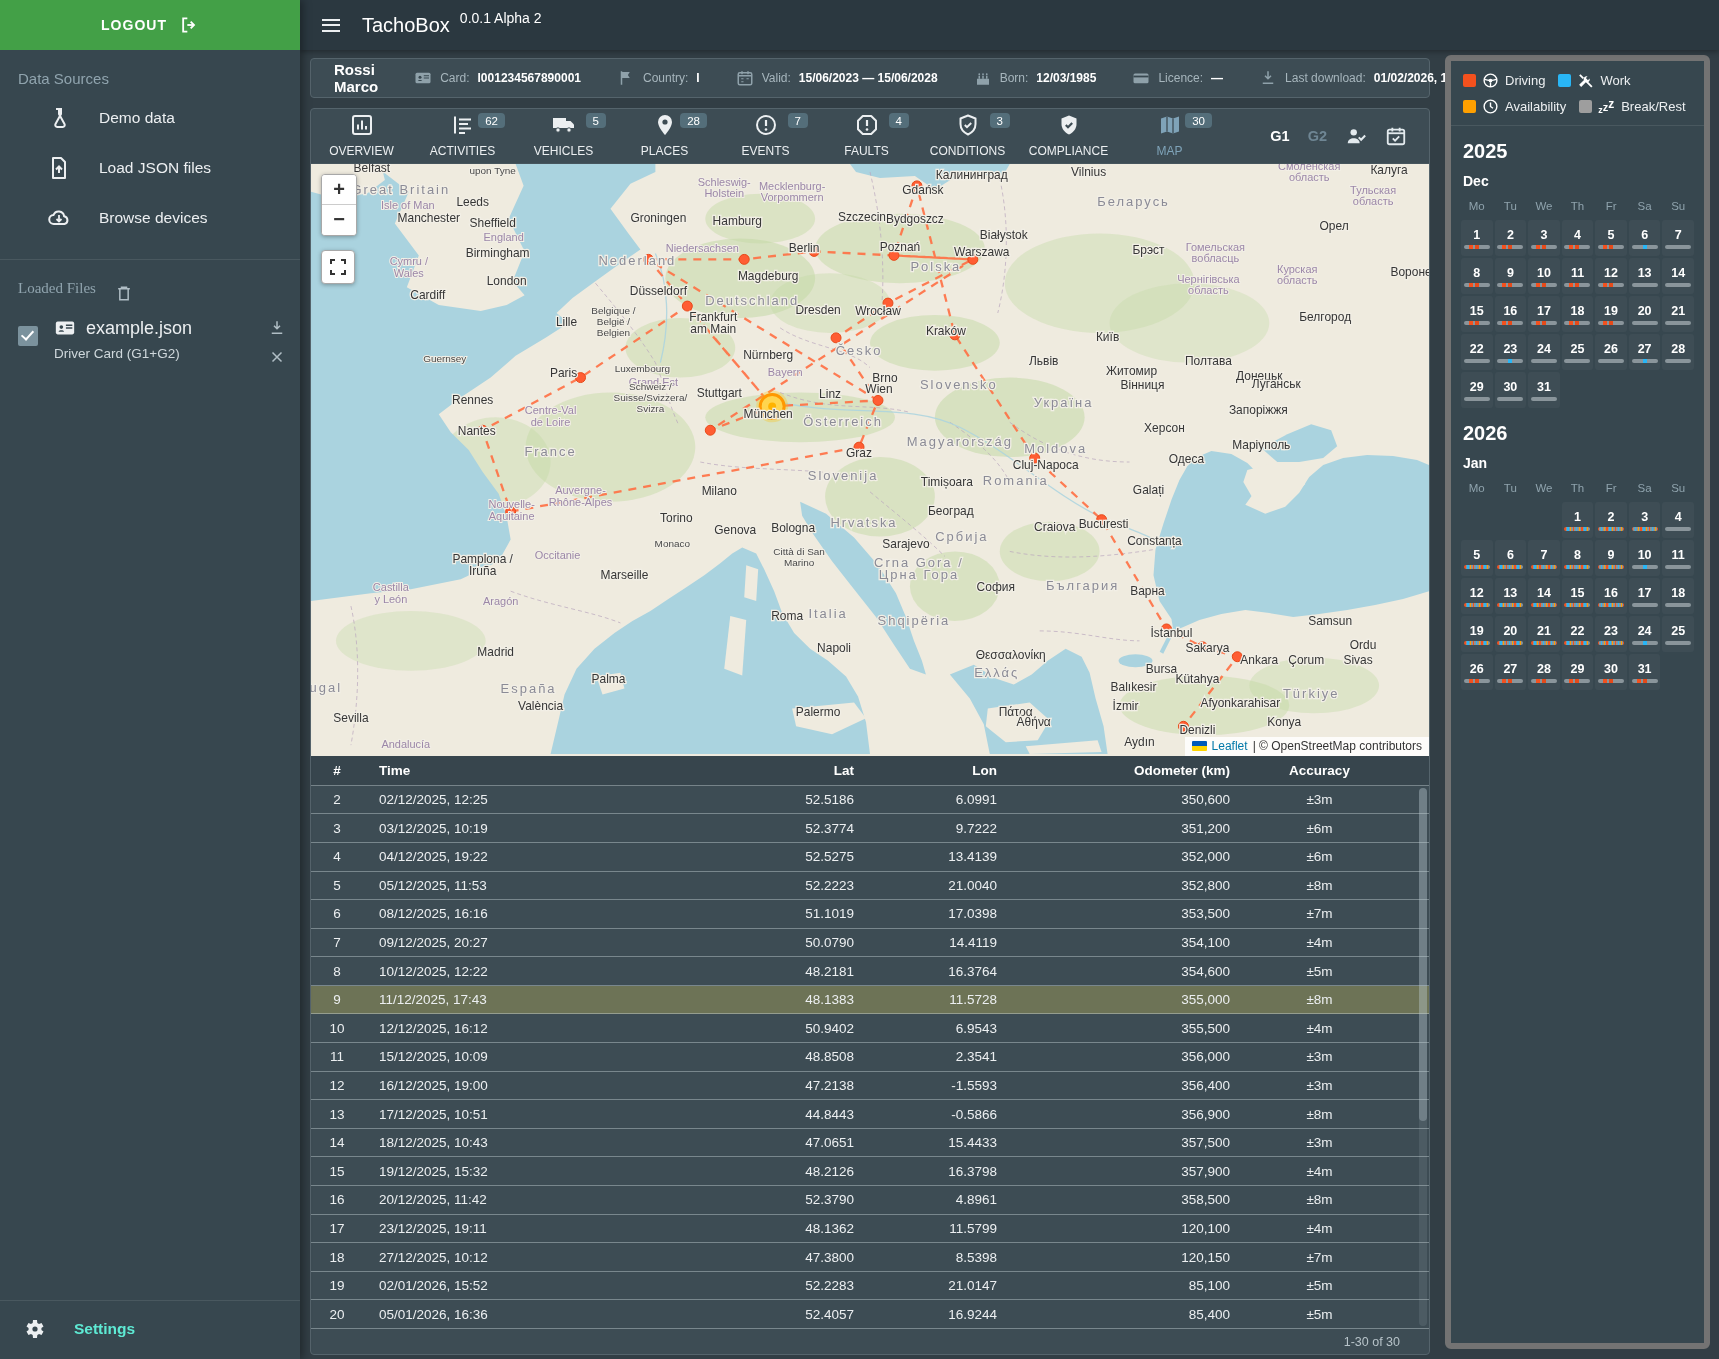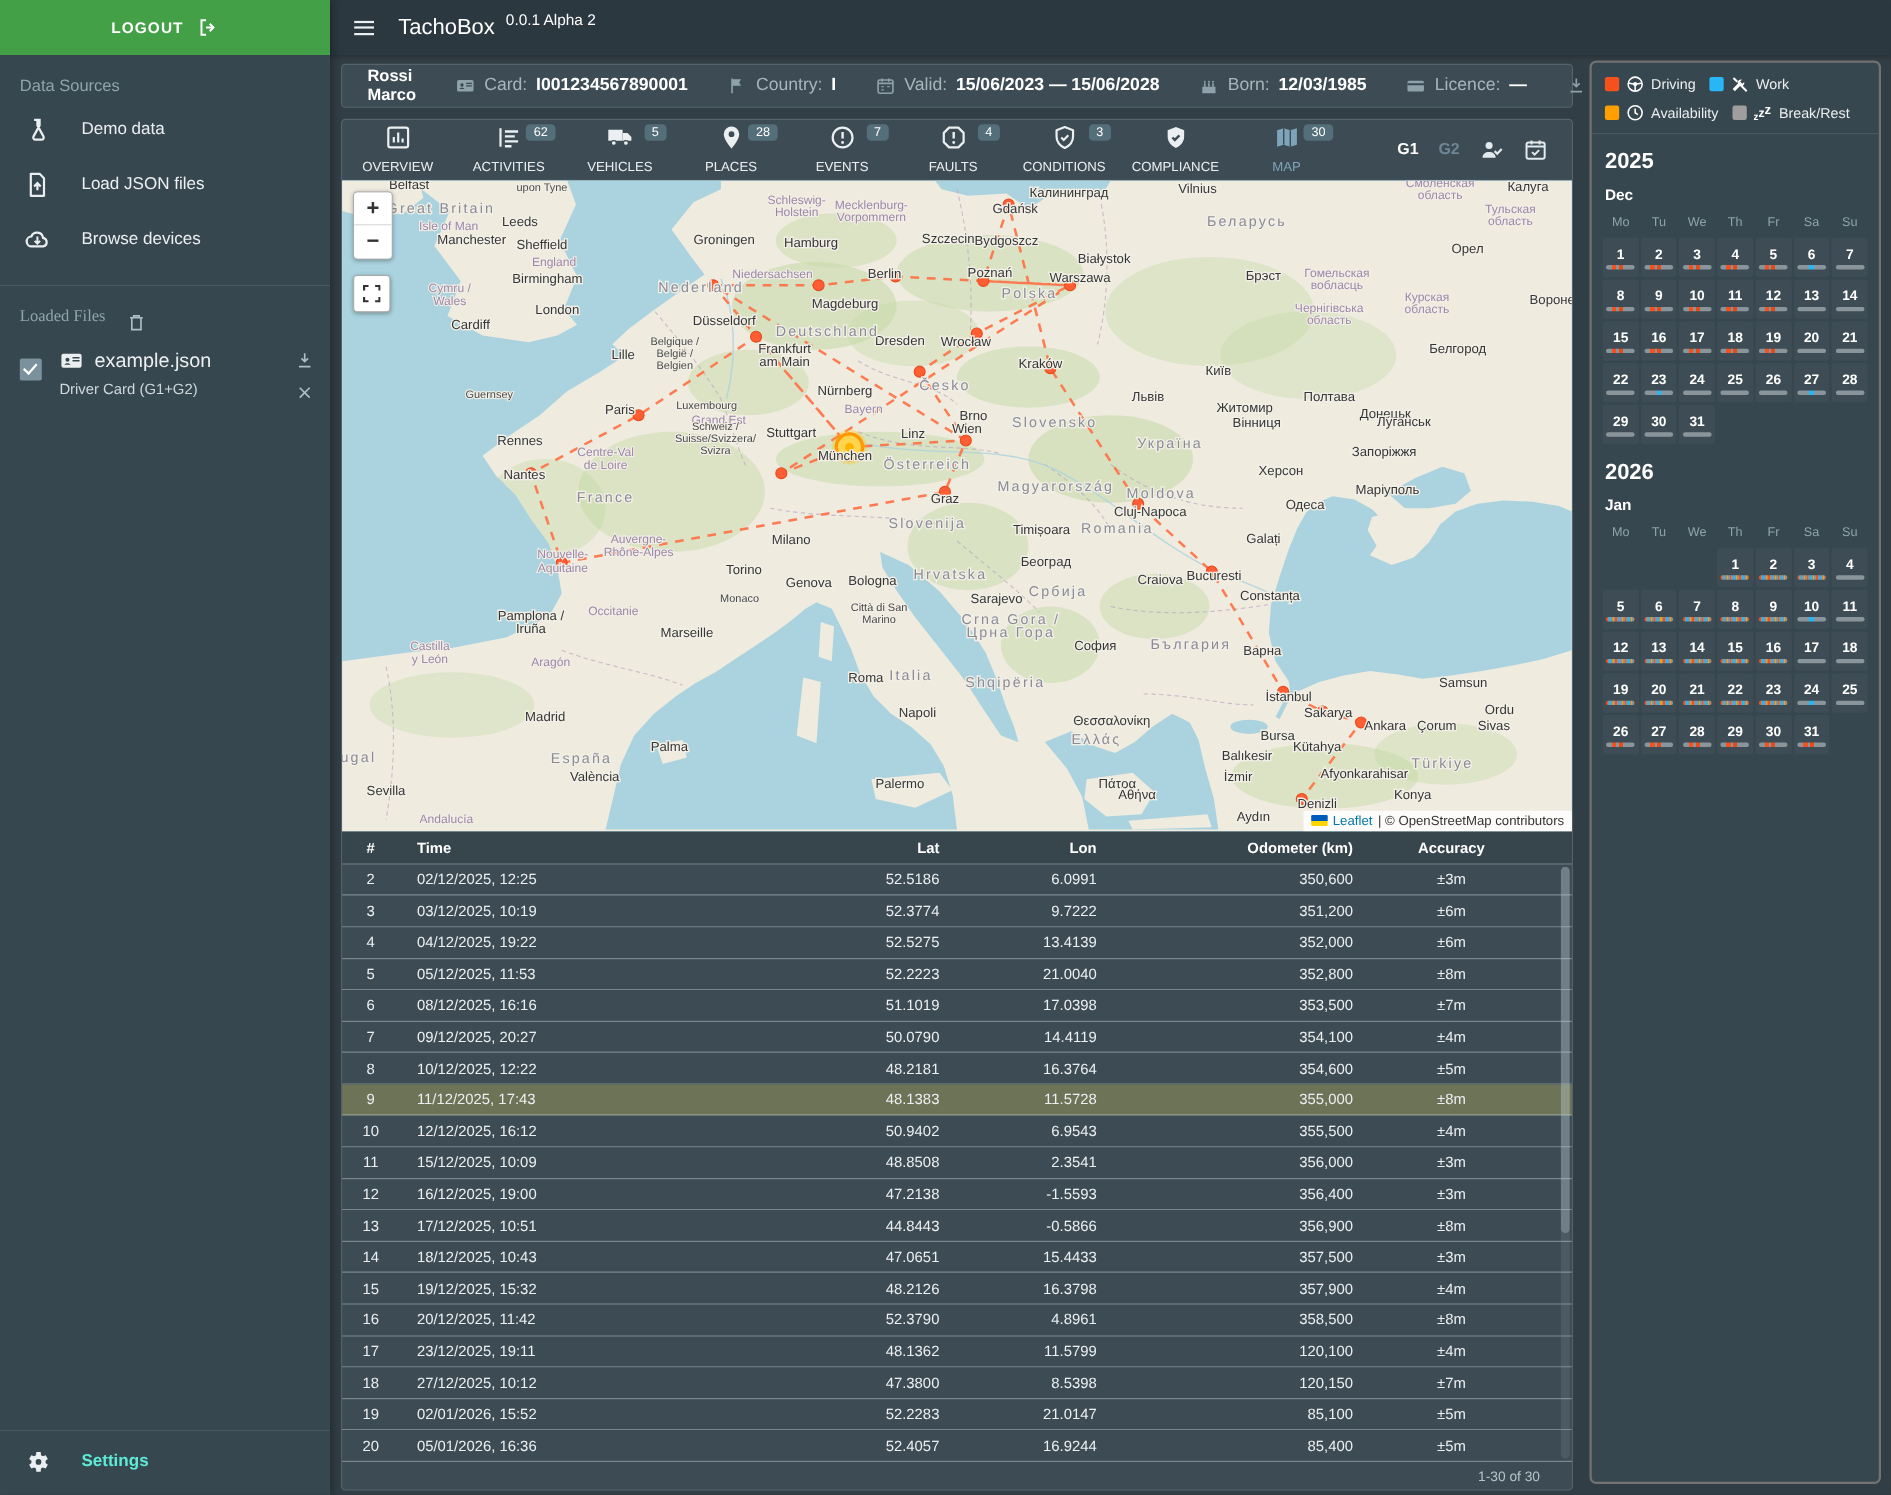--- a/index.html
+++ b/index.html
@@ -2,21 +2,21 @@
 <html><head>
 <meta charset="utf-8">
 <style>
   html,body{margin:0;padding:0;background:#222;}
   .page{position:relative;width:1719px;height:1359px;background:#323e45;font-family:"Liberation Sans",sans-serif;overflow:hidden;}
 
   
   .sidebar{position:absolute;left:0;top:0;bottom:0;width:300px;background:#37474f;box-shadow:3px 0 8px rgba(0,0,0,.35);display:flex;flex-direction:column;z-index:6;}
   .logout{height:50px;background:#43a047;color:#fff;border:none;font:bold 14px "Liberation Sans",sans-serif;letter-spacing:1px;display:flex;align-items:center;justify-content:center;gap:12px;cursor:pointer;}
   .side-label{color:#90a4ae;font-size:15px;padding:20px 18px 6px;}
-  .ds-item{display:flex;align-items:center;gap:28px;padding:13px 16px 13px 22px;color:#eceff1;font-size:15.5px;cursor:pointer;}
+  .ds-item{display:flex;align-items:center;gap:28px;padding:13px 16px 13px 22px;color:#eceff1;font-size:15.5px;cursor:pointer;margin-left:25px;}
   .ds-item .ic,.settings-row .ic{width:24px;height:24px;color:#eceff1;flex:0 0 24px;}
   .ic svg{width:100%;height:100%;display:block;}
   .side-divider{border-top:1px solid #49585f;margin-top:16px;}
   .loaded-row{display:flex;justify-content:flex-start;align-items:flex-end;padding-right:2px;font-family:Liberation Serif, serif;}
   .loaded-row .ic{width:20px;height:20px;color:#b0bec5;cursor:pointer;}
   .file-item{display:flex;padding:14px 14px 10px 18px;gap:16px;color:#eceff1;}
   .checkbox{width:20px;height:20px;background:#7b929d;border-radius:2px;position:relative;margin-top:9px;cursor:pointer;flex:0 0 20px;}
   .checkbox::after{content:"";position:absolute;left:6px;top:2px;width:5px;height:10px;border:solid #fff;border-width:0 2.5px 2.5px 0;transform:rotate(42deg);}
   .file-main{flex:1;}
   .file-line1{display:flex;gap:10px;align-items:center;font-size:18px;}
@@ -34,21 +34,21 @@
   .app-title{color:#fff;font-size:20px;}
   .app-version{color:#fff;font-size:14px;position:relative;top:-7px;margin-left:-8px;}
 
   
   .content{position:absolute;left:300px;top:50px;right:0;bottom:0;}
   .driver-bar{position:absolute;left:10px;top:8px;width:1120px;height:40px;background:#3d4c54;border:1px solid #55646c;border-radius:4px;display:flex;align-items:center;padding:0 14px;box-sizing:border-box;}
   .driver-bar .ic{width:18px;height:18px;color:#cfd8dc;}
   .driver-name{color:#fff;font-weight:bold;font-size:15px;margin-left:9px;}
   .vdiv{width:1px;height:24px;background:#55646c;margin:0 18px;}
   #driver-fields{display:flex;gap:36px;align-items:center;}
-  .dfield{display:flex;align-items:center;gap:8px;font-size:16px;white-space:nowrap;}
+  .dfield{display:flex;align-items:center;gap:8px;font-size:12px;white-space:nowrap;}
   .dfield .ic{color:#8fa1aa;width:18px;height:18px;}
   .dfield .lbl{color:#a7b6bd;}
   .dfield .val{color:#fff;font-weight:bold;}
 
   .panel{position:absolute;left:10px;top:58px;width:1120px;height:1247px;background:#3d4c54;border:1px solid #55646c;border-radius:4px;box-sizing:border-box;display:flex;flex-direction:column;}
   .tabbar{height:54px;display:flex;align-items:stretch;border-bottom:1px solid #46555d;}
   #tabs{display:flex;}
   .tab{width:101px;display:flex;flex-direction:column;align-items:center;justify-content:center;gap:7px;color:#eceff1;position:relative;cursor:pointer;}
   .tab .ticon{width:24px;height:24px;}
   .tab .ticon svg{width:24px;height:24px;display:block;}
@@ -86,21 +86,21 @@
   .trow .c2{text-align:right;padding-right:10px;}
   .trow .c3{text-align:right;padding-right:22px;}
   .trow .c4{text-align:right;padding-right:24px;}
   .trow .c5{text-align:center;padding-right:44px;}
   .trow.hl{background:#6d7356;}
   .tfoot{margin-top:auto;height:25px;display:flex;justify-content:flex-end;align-items:center;color:#b7c3c9;font-size:12.5px;padding-right:29px;}
   .vtrack{position:absolute;right:2px;top:32px;bottom:28px;width:8px;background:rgba(190,205,212,.12);border-radius:4px;cursor:pointer;}
   .vthumb{width:100%;height:62%;background:rgba(190,205,212,.32);border-radius:4px;}
 
   
-  .rpanel{position:absolute;right:9px;top:55px;width:265px;bottom:10px;border:2px solid #737373;border-radius:6px;box-sizing:border-box;background:#37474f;overflow:hidden;}
+  .rpanel{position:absolute;right:9px;top:55px;width:265px;bottom:10px;border:6px solid #737373;border-radius:6px;box-sizing:border-box;background:#37474f;overflow:hidden;}
   .legend{padding:11px 12px 10px;border-bottom:1px solid #49585f;display:flex;flex-wrap:wrap;column-gap:13px;row-gap:9px;align-items:center;}
   .litem{display:flex;align-items:center;gap:6px;color:#eceff1;font-size:13px;}
   .lsq{width:13px;height:13px;border-radius:2px;flex:0 0 13px;}
   .lic{width:17px;height:17px;color:#fff;display:flex;align-items:flex-end;}
   .lic svg{width:17px;height:17px;display:block;}
   .zzz{color:#fff;font-weight:bold;line-height:1;display:inline-flex;align-items:flex-end;}
   .zzz i{font-style:normal;}
   .zzz i:nth-child(1){font-size:9px;}
   .zzz i:nth-child(2){font-size:11px;position:relative;top:-2px;}
   .zzz i:nth-child(3){font-size:12px;position:relative;top:-5px;}

